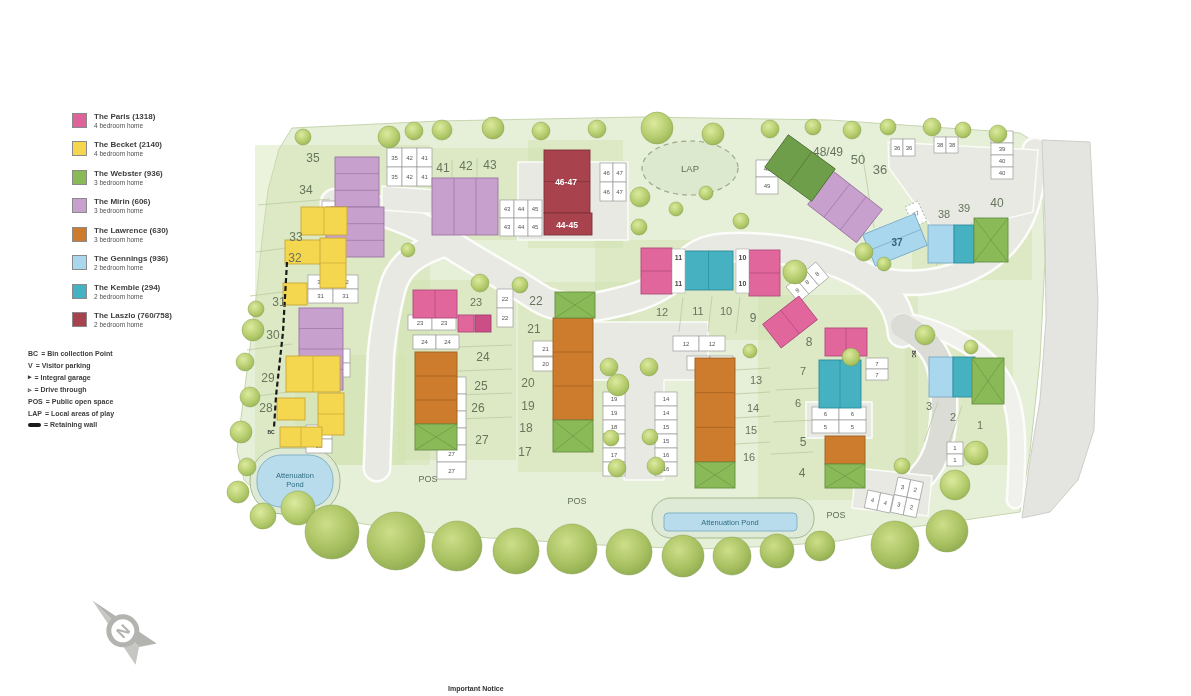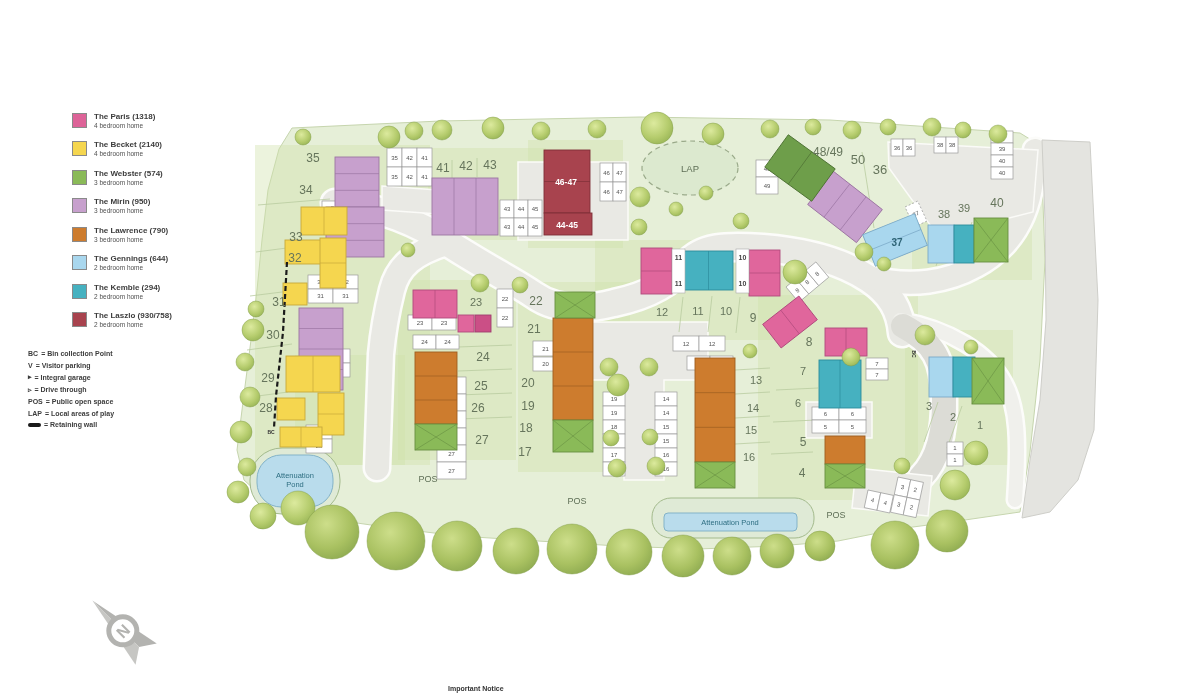--- a/index.html
+++ b/index.html
@@ -34,56 +34,56 @@
       <div class="li">
         <span class="sw" style="background: rgb(245, 214, 79);"></span>
         <span>
           <div class="ln">The Becket (2140)</div>
           <div class="ld">4 bedroom home</div>
         </span>
       </div>
       <div class="li">
         <span class="sw" style="background: rgb(138, 186, 88);"></span>
         <span>
-          <div class="ln">The Webster (574)</div>
+          <div class="ln">The Webster (936)</div>
           <div class="ld">3 bedroom home</div>
         </span>
       </div>
       <div class="li">
         <span class="sw" style="background: rgb(199, 160, 205);"></span>
         <span>
-          <div class="ln">The Mirin (950)</div>
+          <div class="ln">The Mirin (606)</div>
           <div class="ld">3 bedroom home</div>
         </span>
       </div>
       <div class="li">
         <span class="sw" style="background: rgb(205, 124, 46);"></span>
         <span>
-          <div class="ln">The Lawrence (790)</div>
+          <div class="ln">The Lawrence (630)</div>
           <div class="ld">3 bedroom home</div>
         </span>
       </div>
       <div class="li">
         <span class="sw" style="background: rgb(169, 215, 238);"></span>
         <span>
-          <div class="ln">The Gennings (644)</div>
+          <div class="ln">The Gennings (936)</div>
           <div class="ld">2 bedroom home</div>
         </span>
       </div>
       <div class="li">
         <span class="sw" style="background: rgb(70, 177, 192);"></span>
         <span>
           <div class="ln">The Kemble (294)</div>
           <div class="ld">2 bedroom home</div>
         </span>
       </div>
       <div class="li">
         <span class="sw" style="background: rgb(168, 67, 78);"></span>
         <span>
-          <div class="ln">The Laszlo (930/758)</div>
+          <div class="ln">The Laszlo (760/758)</div>
           <div class="ld">2 bedroom home</div>
         </span>
       </div>
     </div>
 <div id="key">
       <div class="ki">
         <span class="ksym">BC</span>
         <span> = Bin collection Point</span>
       </div>
       <div class="ki">

